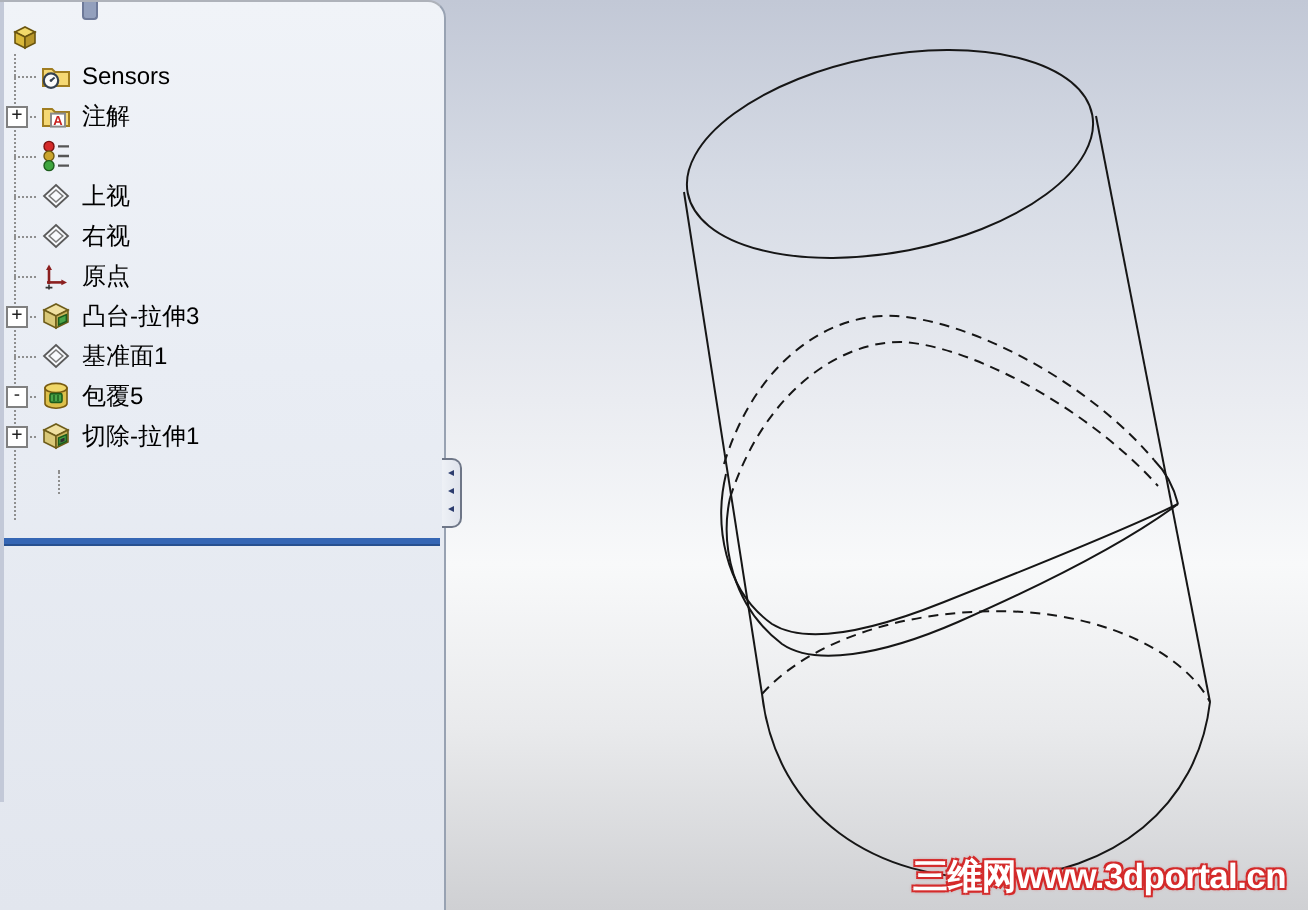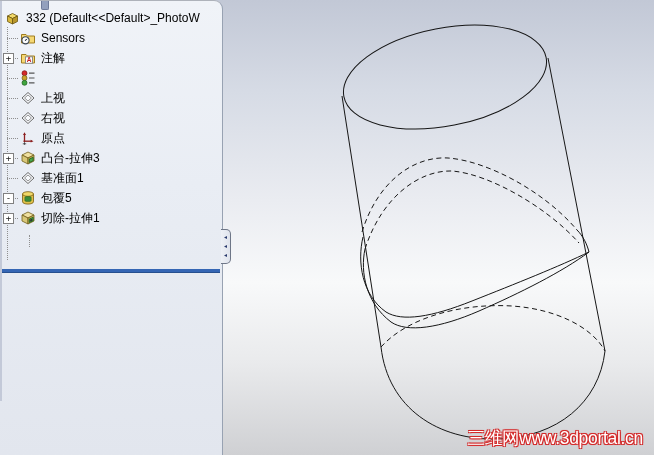--- a/index.html
+++ b/index.html
@@ -8,21 +8,21 @@
     font-family:"Liberation Sans","DejaVu Sans",sans-serif;
     background:linear-gradient(180deg,#c2c8d6 0%, #d6dbe5 20%, #eaecf1 44%, #f8f9fa 62%, #e9eaec 80%, #cfd0d3 100%);
   }
   
   .viewport{position:absolute; inset:0;}
   .model-svg{position:absolute; left:0; top:0;}
   .model-svg path, .model-svg ellipse{fill:none; stroke:#161616; stroke-width:1;}
   .model-svg .hidden-edge{stroke-dasharray:5 3.5;}
   .watermark{
     position:absolute; right:11px; bottom:5px;
-    font-size:17.5px; font-weight:normal; letter-spacing:-0.3px;
+    font-size:17.5px; font-weight:bold; letter-spacing:-0.3px;
     color:#ffffff;
     text-shadow:-1px -1px 0 #d42a2a, 1px -1px 0 #d42a2a, -1px 1px 0 #d42a2a,
                  1px 1px 0 #d42a2a, 0 0 2px #c82222;
     white-space:nowrap;
   }
   
   .panel{
     position:absolute; left:0; top:0; width:222px; height:455px;
     background:linear-gradient(180deg,#f0f3f8 0%, #e9edf4 40%, #e2e6ee 100%);
     border-right:1px solid #98a2b2;
@@ -95,21 +95,20 @@
     <div class="tree">
 
       <div class="row root">
         <span class="ic">
           <svg width="17" height="16" viewBox="0 0 16 16">
             <path d="M3,6 L8,3.5 L13,6 L8,8.5 Z" fill="#f2d96a" stroke="#6b550f" stroke-width="0.8"></path>
             <path d="M3,6 L8,8.5 L8,14 L3,11.5 Z" fill="#d9b83a" stroke="#6b550f" stroke-width="0.8"></path>
             <path d="M13,6 L8,8.5 L8,14 L13,11.5 Z" fill="#b8962a" stroke="#6b550f" stroke-width="0.8"></path>
           </svg>
         </span>
-        <span class="lbl">332  (Default&lt;&lt;Default&gt;_PhotoW</span>
       </div>
 
       <div class="row d1">
         <span class="ic">
           <svg width="16" height="16" viewBox="0 0 16 16">
             <path d="M1.5,4.5 L6,4.5 L7.5,6 L14.5,6 L14.5,13 L1.5,13 Z" fill="#f5d874" stroke="#a07d20"></path>
             <circle cx="5.5" cy="10.3" r="3.6" fill="#fbfbfb" stroke="#35414f" stroke-width="1.1"></circle>
             <path d="M5.5,10.3 L7.3,8.8" stroke="#35414f" stroke-width="1"></path>
             <circle cx="5.5" cy="10.3" r="0.7" fill="#35414f"></circle>
           </svg>

